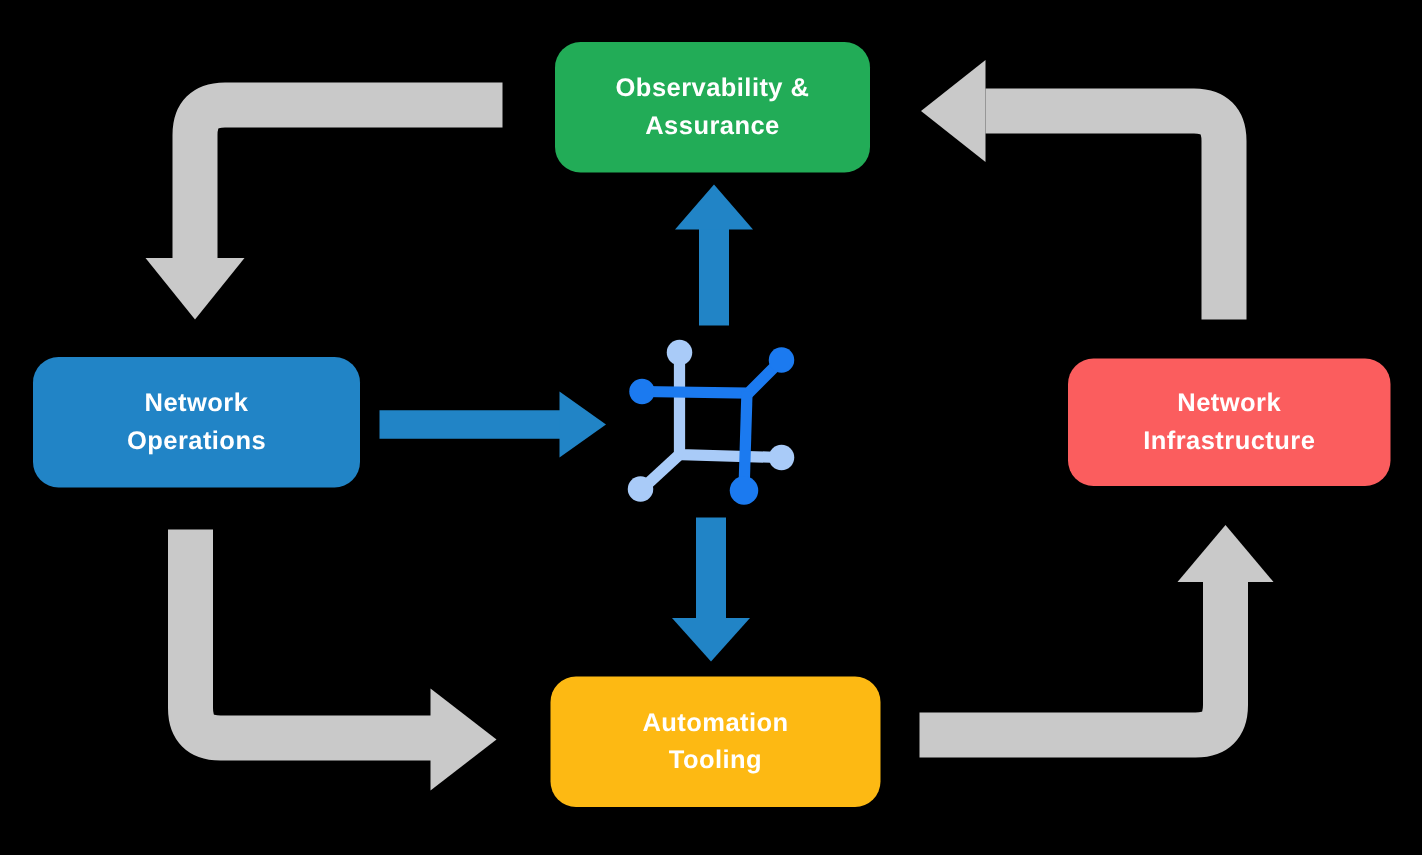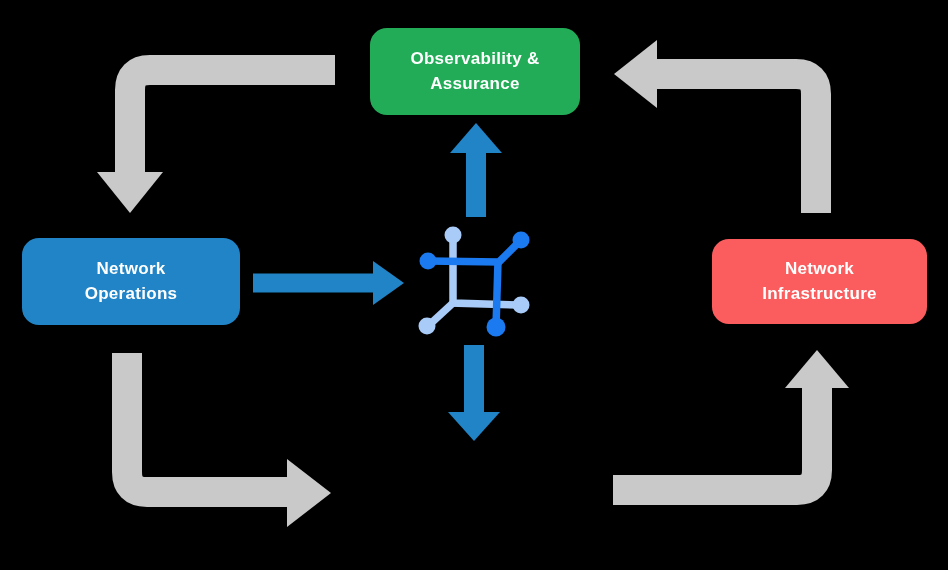--- a/index.html
+++ b/index.html
@@ -85,14 +85,18 @@
   <div class="node node-network-operations" style="background-color: rgb(33, 132, 198);">
     <span class="label">Network
 Operations</span>
   </div>
 
   <div class="node node-network-infrastructure" style="background-color: rgb(251, 93, 94);">
     <span class="label">Network
 Infrastructure</span>
   </div>
 
+  <div class="node node-automation-tooling" style="background-color: rgb(253, 185, 19);">
+    <span class="label">Automation
+Tooling</span>
+  </div>
 
 </div>
 
 </body></html>

